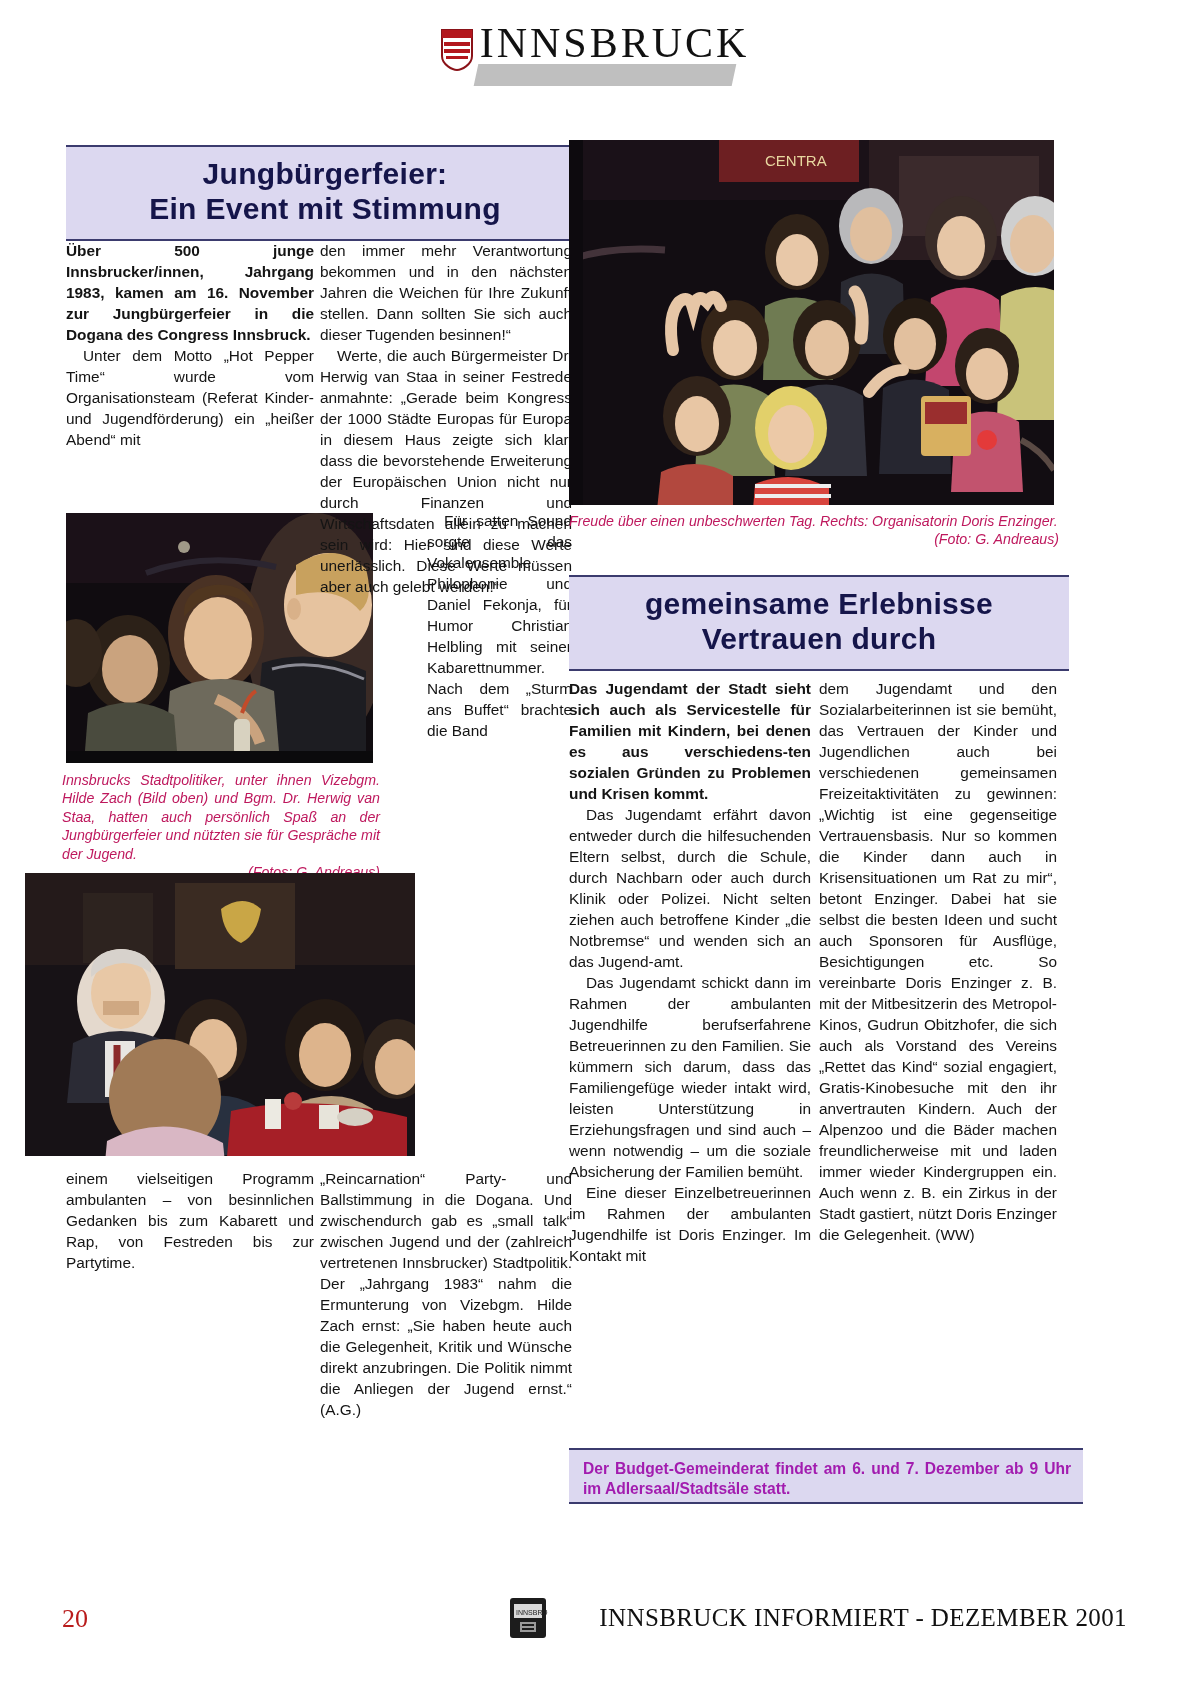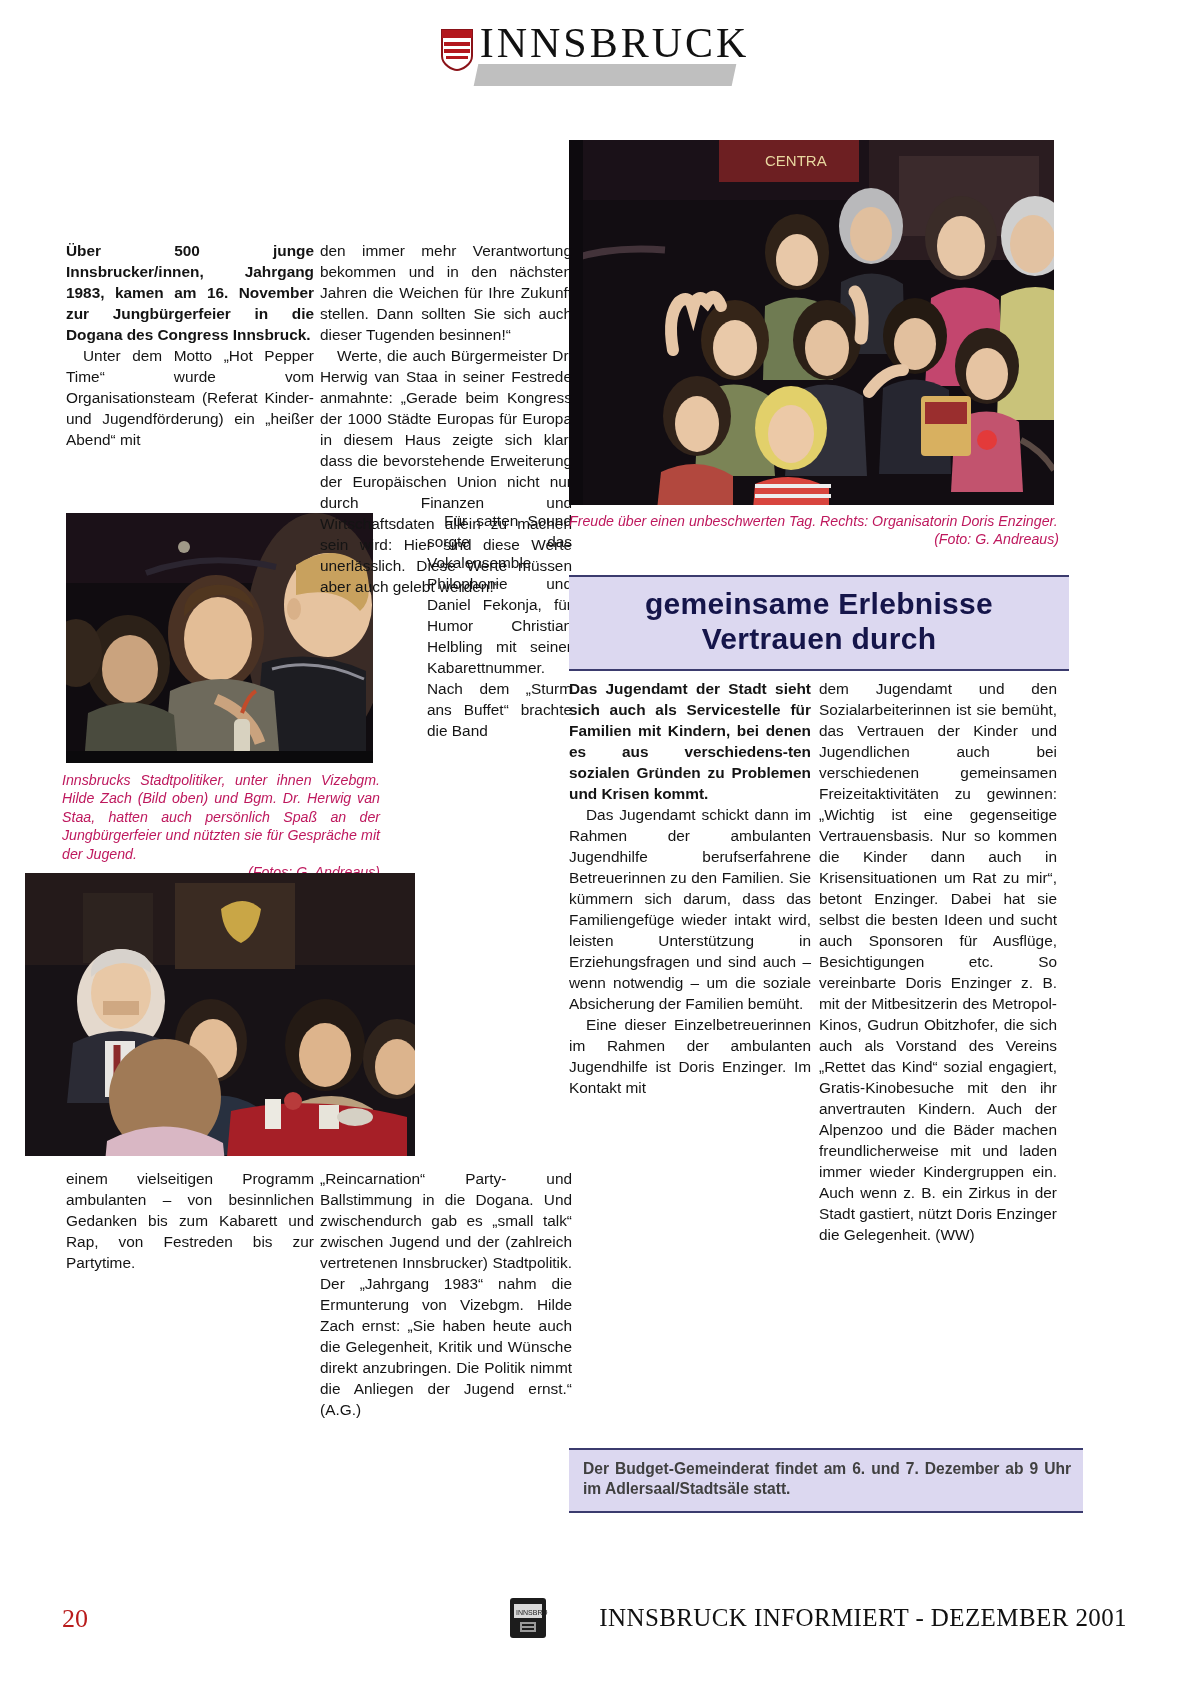--- a/index.html
+++ b/index.html
@@ -87,26 +87,26 @@
 
   
   .photo { position:absolute; overflow:hidden; background:#84cc16; }
   .photo svg { display:block; }
 
   
   .notice {
     background:#dcd8f0;
     border-top:2px solid #3b3b6e;
     border-bottom:2px solid #3b3b6e;
-    padding:9px 12px 11px 14px;
+    padding:9px 12px 2px 14px;
     font-weight:bold;
     font-size:15.6px;
     line-height:1.3;
     text-align:justify;
-    color:#404040;
+    color:#a21caf;
   }
 
   
   .footer-pageno {
     position:absolute; left:62px; top:1604px;
     font-family:"Liberation Serif", serif;
     font-size:26px; color:#b91c1c;
   }
   .footer-logo {
     position:absolute; left:508px; top:1596px;
@@ -135,20 +135,24 @@
           <path d="M6 28 h22 v3 h-22 Z" fill="#b3171d"></path>
         </svg>
       </div>
       <div class="mast-text">
         <div class="mast-title">INNSBRUCK</div>
         <div class="mast-sub">JUGEND</div>
       </div>
     </div>
   </div>
 
+  <div class="col headbox" style="left:66px; top:145px; width:506px;">
+    <div class="line">Jungbürgerfeier:</div>
+    <div class="line">Ein Event mit Stimmung</div>
+  </div>
 
   <div class="col body-col" style="left:66px; top:240px; width:248px;">
     <p class="lead">Über 500 junge Innsbrucker/innen, Jahrgang 1983, kamen am 16. November zur Jungbürgerfeier in die Dogana des Congress Innsbruck.</p>
     <p class="indent">Unter dem Motto „Hot Pepper Time“ wurde vom Organisationsteam (Referat Kinder- und Jugendförderung) ein „heißer Abend“ mit</p>
   </div>
 
   <div class="photo" style="left:66px; top:513px; width:307px; height:250px;">
     <svg width="307" height="250" viewBox="0 0 307 250">
       <rect width="307" height="250" fill="#100c10"></rect>
       <rect x="0" y="0" width="307" height="70" fill="#1b1118"></rect>
@@ -288,20 +292,21 @@
     <span class="right">(Foto: G. Andreaus)</span>
   </div>
 
   <div class="col headbox" style="left:569px; top:575px; width:488px;">
     <div class="line">gemeinsame Erlebnisse</div>
     <div class="line">Vertrauen durch</div>
   </div>
 
   <div class="col body-col" style="left:569px; top:678px; width:242px;">
     <p class="lead">Das Jugendamt der Stadt sieht sich auch als Servicestelle für Familien mit Kindern, bei denen es aus verschiedens-ten sozialen Gründen zu Problemen und Krisen kommt.</p>
+    <p class="indent">Das Jugendamt erfährt davon entweder durch die hilfesuchenden Eltern selbst, durch die Schule, durch Nachbarn oder auch durch Klinik oder Polizei. Nicht selten ziehen auch betroffene Kinder „die Notbremse“ und wenden sich an das Jugend-amt.</p>
     <p class="indent">Das Jugendamt schickt dann im Rahmen der ambulanten Jugendhilfe berufserfahrene Betreuerinnen zu den Familien. Sie kümmern sich darum, dass das Familiengefüge wieder intakt wird, leisten Unterstützung in Erziehungsfragen und sind auch – wenn notwendig – um die soziale Absicherung der Familien bemüht.</p>
     <p class="indent">Eine dieser Einzelbetreuerinnen im Rahmen der ambulanten Jugendhilfe ist Doris Enzinger. Im Kontakt mit</p>
   </div>
   <div class="col body-col" style="left:819px; top:678px; width:238px;">
     <p>dem Jugendamt und den Sozialarbeiterinnen ist sie bemüht, das Vertrauen der Kinder und Jugendlichen auch bei verschiedenen gemeinsamen Freizeitaktivitäten zu gewinnen: „Wichtig ist eine gegenseitige Vertrauensbasis. Nur so kommen die Kinder dann auch in Krisensituationen um Rat zu mir“, betont Enzinger. Dabei hat sie selbst die besten Ideen und sucht auch Sponsoren für Ausflüge, Besichtigungen etc. So vereinbarte Doris Enzinger z. B. mit der Mitbesitzerin des Metropol-Kinos, Gudrun Obitzhofer, die sich auch als Vorstand des Vereins „Rettet das Kind“ sozial engagiert, Gratis-Kinobesuche mit den ihr anvertrauten Kindern. Auch der Alpenzoo und die Bäder machen freundlicherweise mit und laden immer wieder Kindergruppen ein. Auch wenn z. B. ein Zirkus in der Stadt gastiert, nützt Doris Enzinger die Gelegenheit. (WW)</p>
   </div>
 
   <div class="col notice" style="left:569px; top:1448px; width:488px;">
     <span>Der Budget-Gemeinderat findet am 6. und 7. Dezember ab 9 Uhr im Adlersaal/Stadtsäle statt.</span>
   </div>

